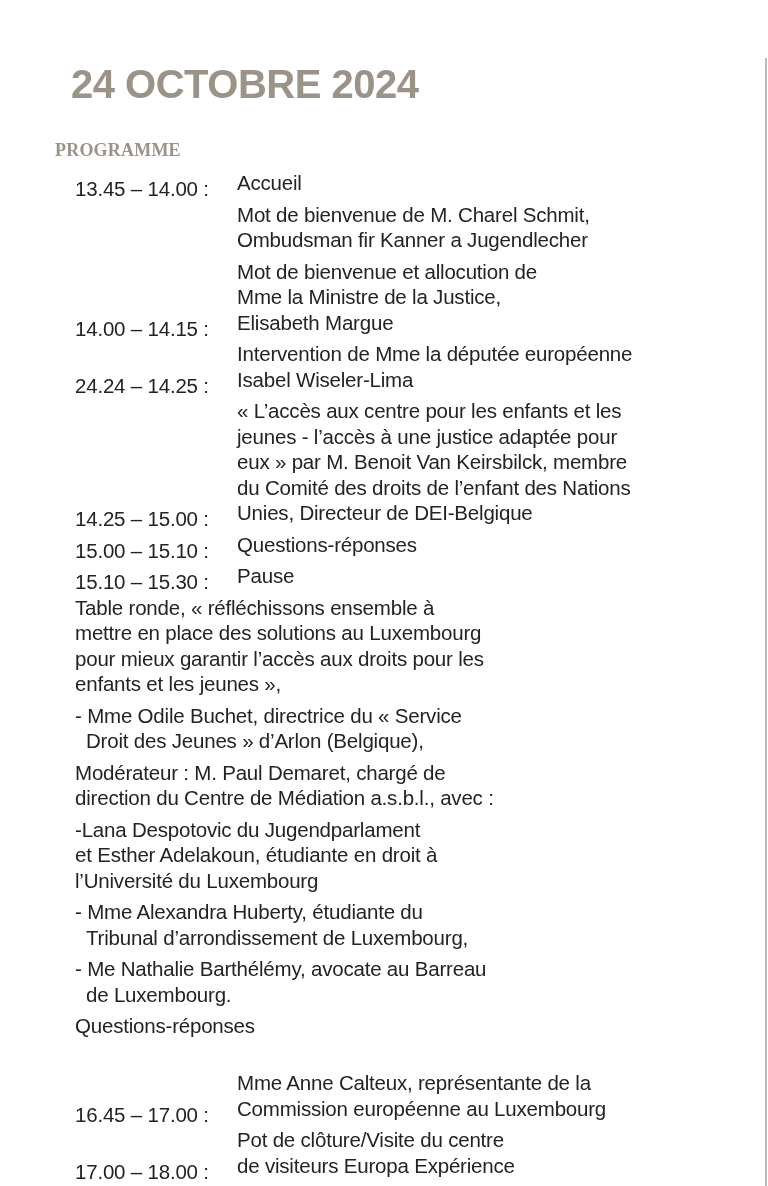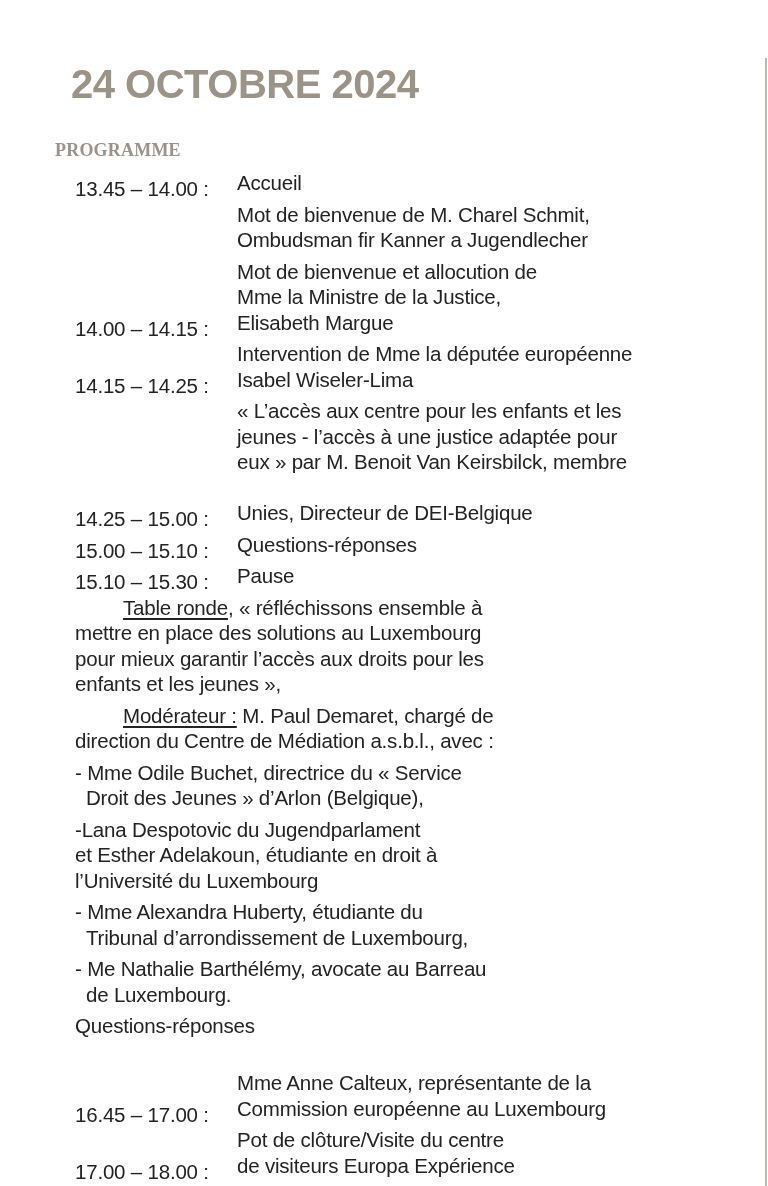--- a/index.html
+++ b/index.html
@@ -64,21 +64,21 @@
     min-width: 0;
   }
   .block {
     margin: 0 0 6px 0;
   }
   .block.hang {
     padding-left: 11px;
     text-indent: -11px;
   }
   .b { font-weight: normal; }
-  .u { text-decoration: underline; text-underline-offset: 3px; margin-left: 48px; }
+  .u { text-underline-offset: 3px; }
 </style>
 </head>
 <body style="color: rgb(35, 35, 35);">
 
 <div class="edge-rule" style="background: rgb(185, 185, 177);"></div>
 
 <div class="content">
   <h1 class="page-title">24 OCTOBRE 2024</h1>
   <div class="subtitle">PROGRAMME</div>
   <div class="schedule">
@@ -89,48 +89,48 @@
         </div>
       </div>
       <div class="row">
         <div class="time">14.00 – 14.15 :</div>
         <div class="desc">
           <p class="block"><span>Mot de bienvenue de </span><span class="b">M. Charel Schmit</span><span>,</span><br><span>Ombudsman fir Kanner a Jugendlecher</span></p>
           <p class="block"><span>Mot de bienvenue et allocution de</span><br><span class="b">Mme la Ministre de la Justice,</span><br><span class="b">Elisabeth Margue</span></p>
         </div>
       </div>
       <div class="row">
-        <div class="time">14.15 – 14.25 :</div>
+        <div class="time">24.24 – 14.25 :</div>
         <div class="desc">
           <p class="block"><span>Intervention de </span><span class="b">Mme la députée européenne</span><br><span class="b">Isabel Wiseler-Lima</span></p>
         </div>
       </div>
       <div class="row">
         <div class="time">14.25 – 15.00 :</div>
         <div class="desc">
-          <p class="block"><span>« L’accès aux centre pour les enfants et les</span><br><span>jeunes - l’accès à une justice adaptée pour</span><br><span>eux » par </span><span class="b">M. Benoit Van Keirsbilck</span><span>, membre</span><br><br><span>Unies, Directeur de DEI-Belgique</span></p>
+          <p class="block"><span>« L’accès aux centre pour les enfants et les</span><br><span>jeunes - l’accès à une justice adaptée pour</span><br><span>eux » par </span><span class="b">M. Benoit Van Keirsbilck</span><span>, membre</span><br><span>du Comité des droits de l’enfant des Nations</span><br><span>Unies, Directeur de DEI-Belgique</span></p>
         </div>
       </div>
       <div class="row">
         <div class="time">15.00 – 15.10 :</div>
         <div class="desc">
           <p class="block"><span>Questions-réponses</span></p>
         </div>
       </div>
       <div class="row">
         <div class="time">15.10 – 15.30 :</div>
         <div class="desc">
           <p class="block"><span>Pause</span></p>
         </div>
       </div>
       <div class="row">
         <div class="desc">
           <p class="block"><span class="u">Table ronde</span><span>, « réfléchissons ensemble à</span><br><span>mettre en place des solutions au Luxembourg</span><br><span>pour mieux garantir l’accès aux droits pour les</span><br><span>enfants et les jeunes »,</span></p>
+          <p class="block hang"><span>- </span><span class="b">Mme Odile Buchet</span><span>, directrice du « Service</span><br><span>Droit des Jeunes » d’Arlon (Belgique),</span></p>
           <p class="block"><span class="u">Modérateur :</span><span> </span><span class="b">M. Paul Demaret</span><span>, chargé de</span><br><span>direction du Centre de Médiation a.s.b.l., avec :</span></p>
-          <p class="block hang"><span>- </span><span class="b">Mme Odile Buchet</span><span>, directrice du « Service</span><br><span>Droit des Jeunes » d’Arlon (Belgique),</span></p>
           <p class="block"><span>-</span><span class="b">Lana Despotovic</span><span> du Jugendparlament</span><br><span>et </span><span class="b">Esther Adelakoun</span><span>, étudiante en droit à</span><br><span>l’Université du Luxembourg</span></p>
           <p class="block hang"><span>- </span><span class="b">Mme Alexandra Huberty</span><span>, étudiante du</span><br><span>Tribunal d’arrondissement de Luxembourg,</span></p>
           <p class="block hang"><span>- </span><span class="b">Me Nathalie Barthélémy</span><span>, avocate au Barreau</span><br><span>de Luxembourg.</span></p>
         </div>
       </div>
       <div class="row">
         <div class="desc">
           <p class="block"><span>Questions-réponses</span></p>
         </div>
       </div>

